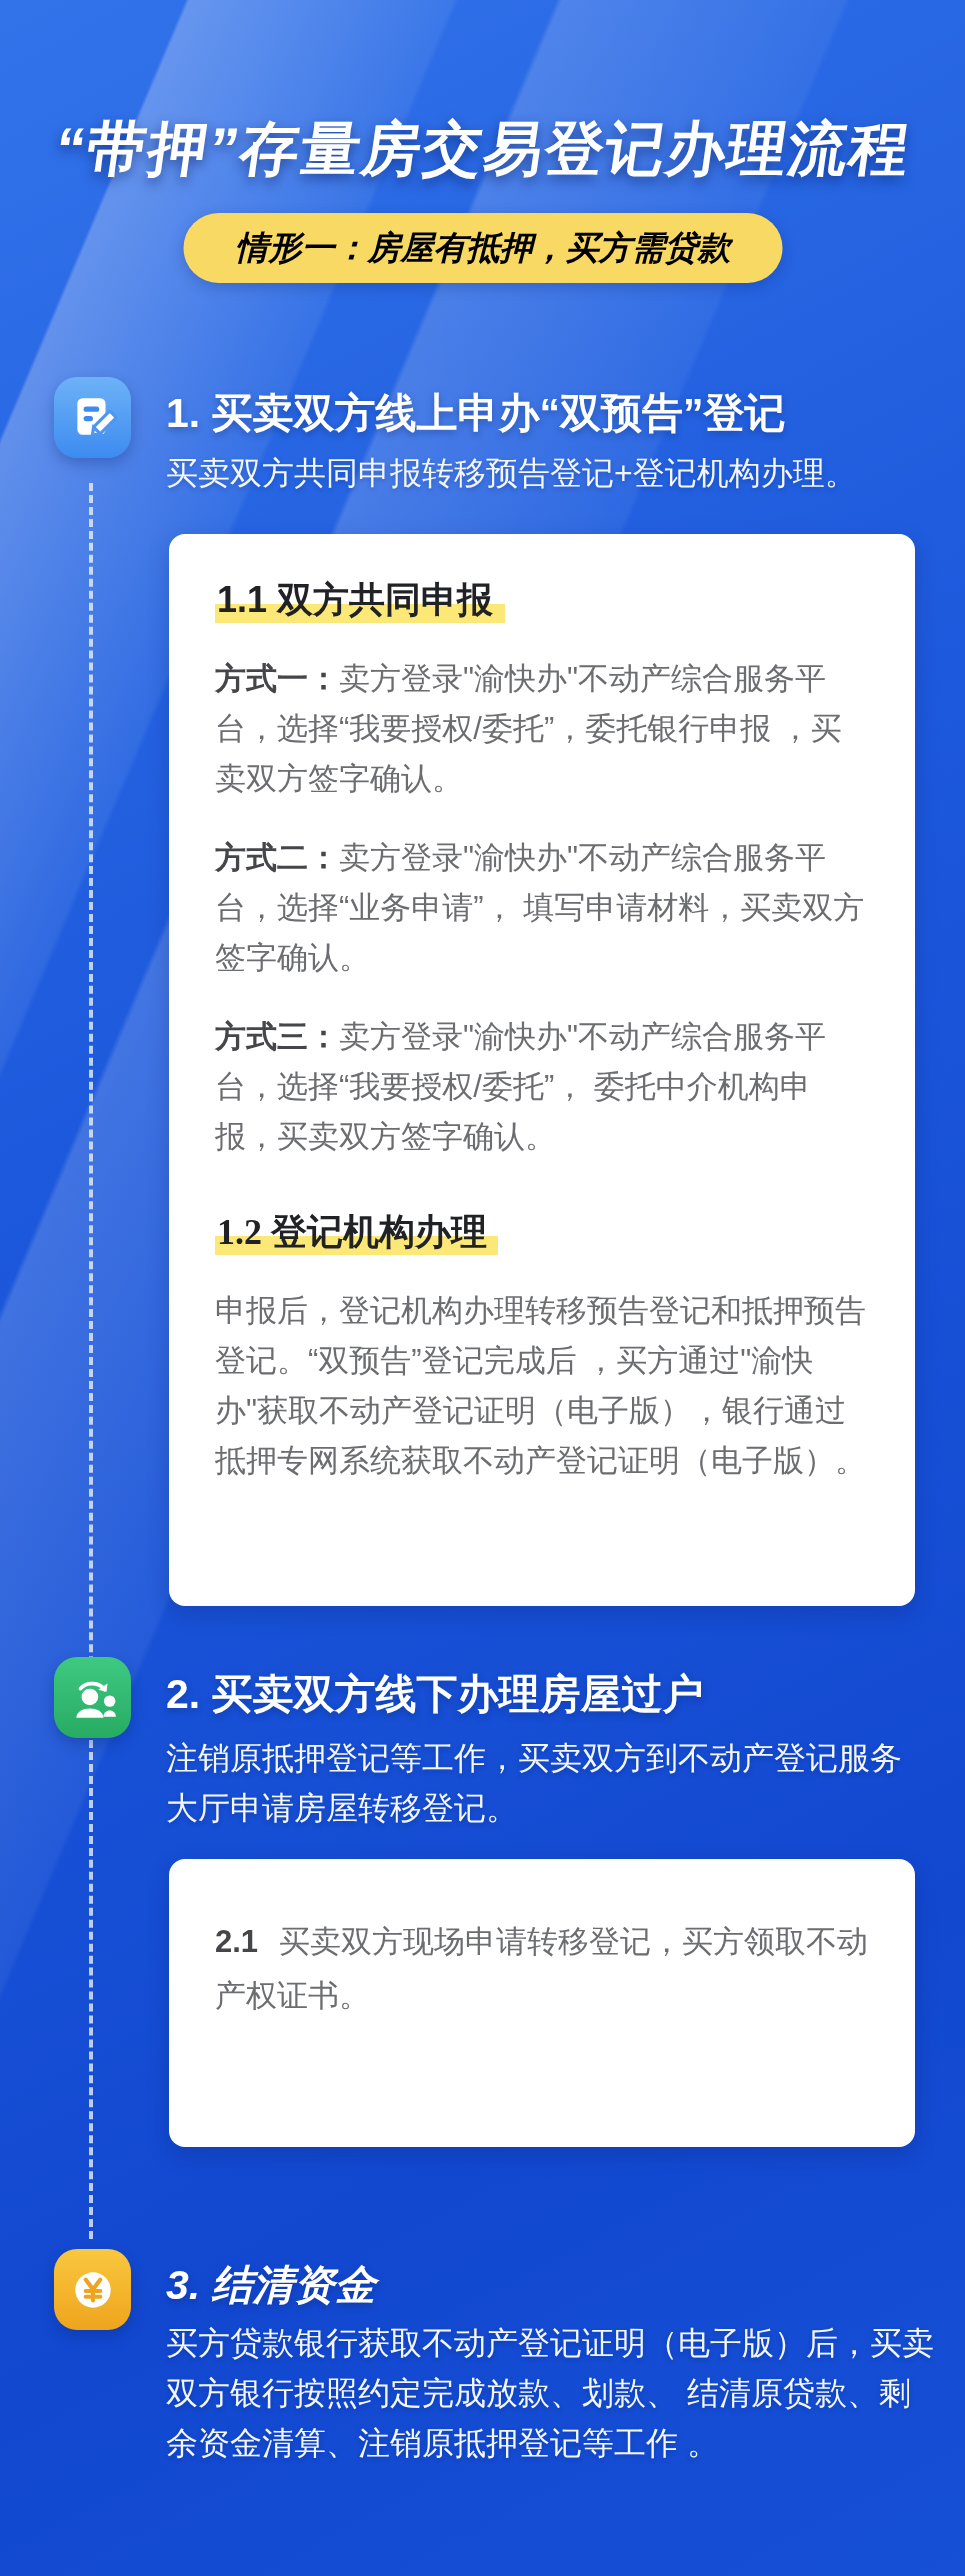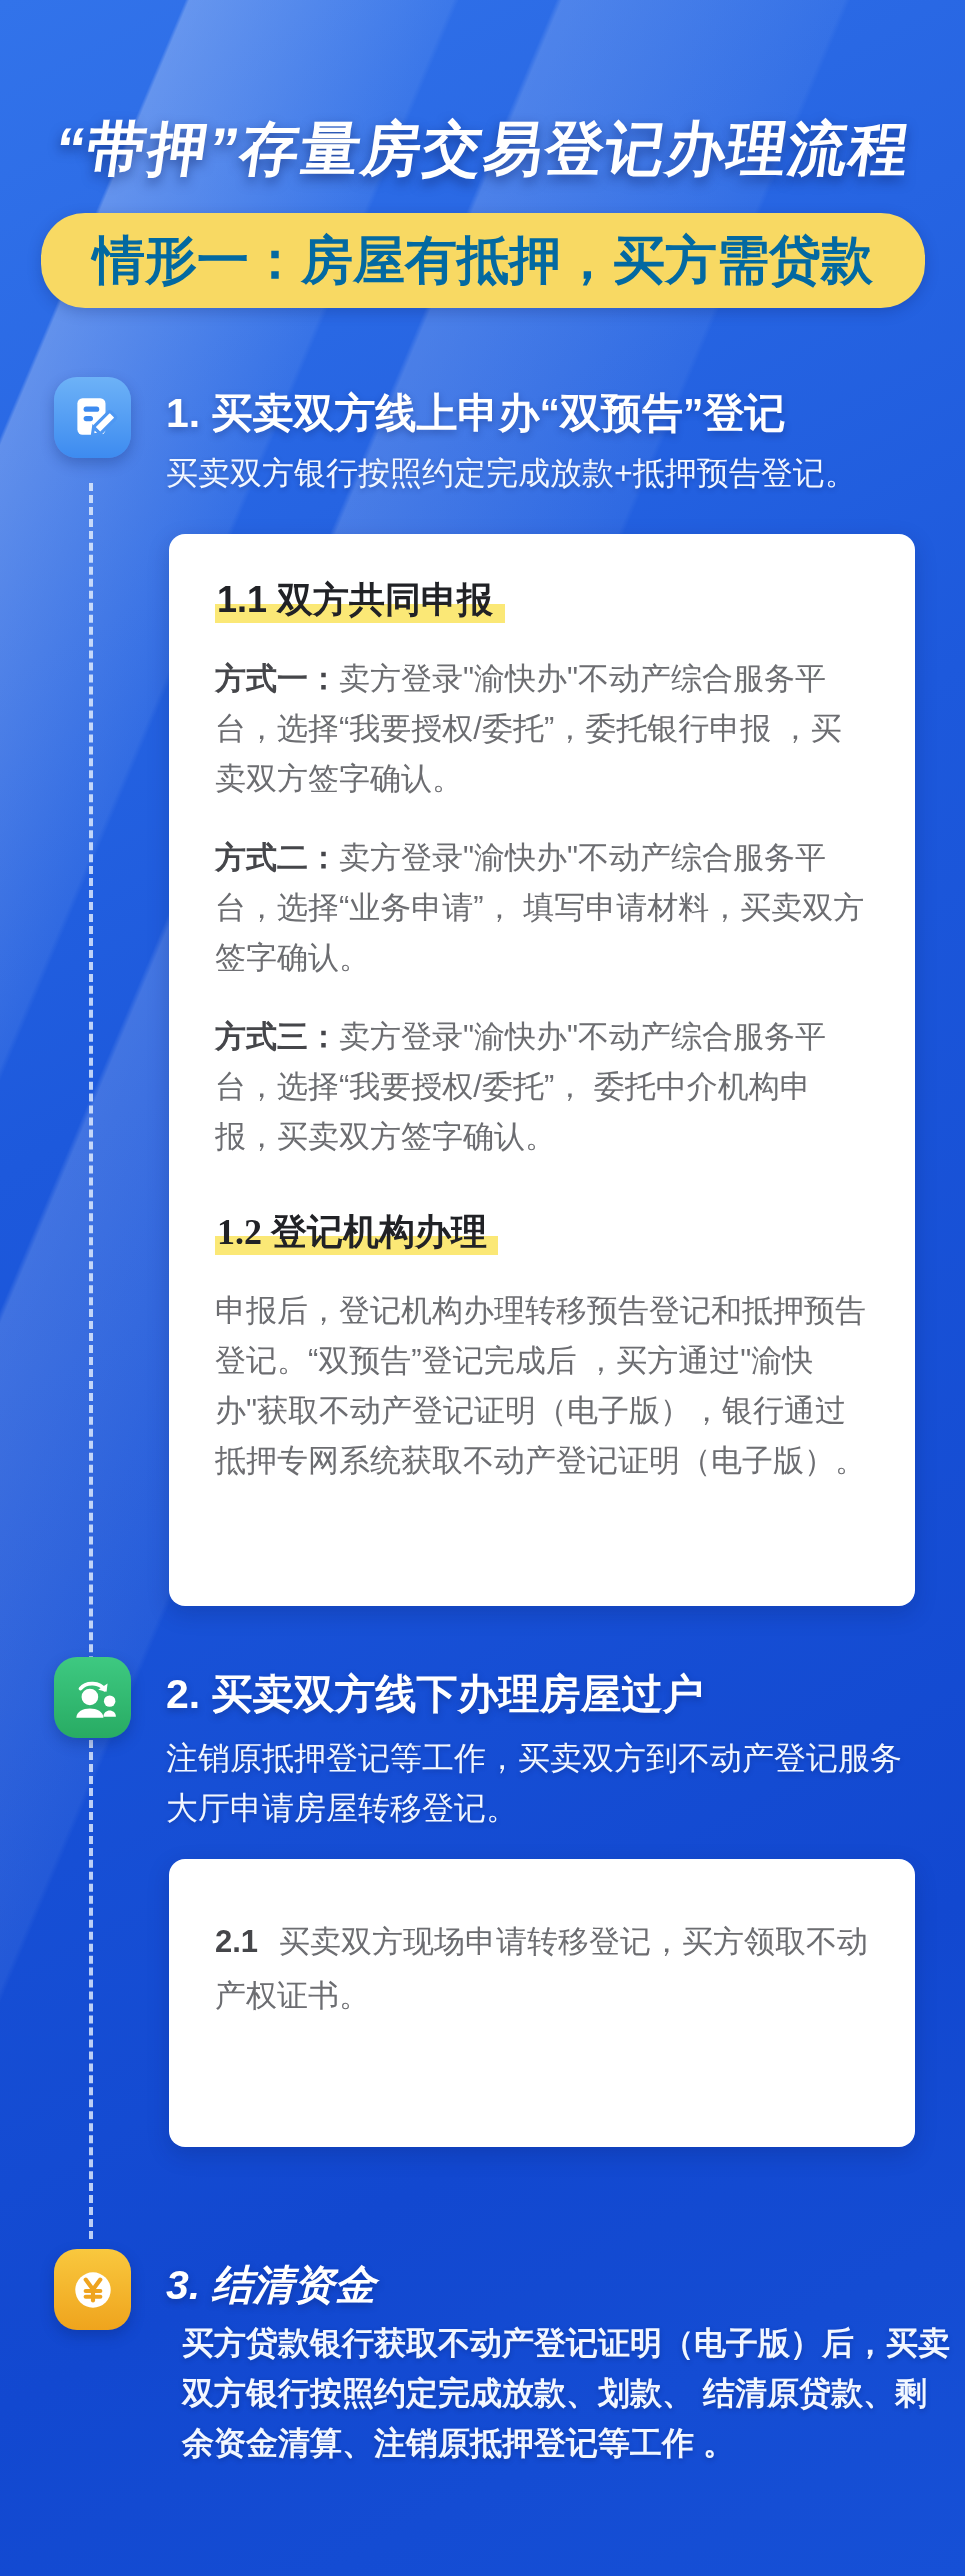--- a/index.html
+++ b/index.html
@@ -15,23 +15,24 @@
   }
   .title{
     position:absolute;top:110px;left:0;width:966px;text-align:center;
     font-size:59px;font-weight:bold;color:#ffffff;letter-spacing:1.9px;
     transform:skewX(-8deg);
     text-shadow:0 4.8px 11.6px rgba(8,28,92,.55);
     white-space:nowrap;
   }
   .badge{
     position:absolute;top:213px;left:50%;transform:translateX(-50%);
-    background:#f8d963;color:#0369a1;font-size:52px;font-weight:bold;
+    background:#f8d963;color:#000000;font-size:33px;font-weight:bold;
     padding:12.6px 52px;border-radius:44px;white-space:nowrap;
     box-shadow:0 3.9px 13.5px rgba(10,30,100,.25);
+    font-style:italic;
   }
   .connector{
     position:absolute;left:89px;top:483px;height:1756px;width:0;
     border-left:4.8px dashed rgba(235,243,255,.78);
   }
   .step-icon{
     position:absolute;width:77px;height:81px;border-radius:23px;
     display:flex;align-items:center;justify-content:center;
     box-shadow:0 5.8px 13.5px rgba(8,28,92,.28);
   }
@@ -44,21 +45,21 @@
   }
   #h1{left:166px;top:386px;text-align:center;}
   #h2{left:166px;top:1667px;}
   #h3{left:166px;top:2258px;font-style:italic;}
   .step-sub{
     position:absolute;font-size:32px;line-height:50px;color:#f2f7ff;
     text-shadow:0 1.9px 5.8px rgba(8,28,92,.3);
   }
   #sub1{left:166px;top:448px;width:782px;}
   #sub2{left:166px;top:1733px;width:753px;}
-  #sub3{left:182px;top:2318px;width:773px;font-weight:bold;}
+  #sub3{left:166px;top:2318px;width:773px;}
   .card{
     position:absolute;left:169px;width:746px;background:#ffffff;border-radius:16px;
     padding:42px 46px;box-sizing:border-box;box-shadow:0 7.7px 21px rgba(8,28,92,.22);
   }
   #card1{top:534px;height:1072px;}
   #card2{top:1859px;height:288px;}
   .card-h{font-size:36px;font-weight:bold;color:#212226;margin:0;white-space:nowrap;}
   .card-h .hl{
     background:linear-gradient(to top,#fbe876 44%,rgba(251,232,118,0) 44%);
     padding:0 11.6px 2.9px 1.9px;
@@ -87,21 +88,21 @@
       <rect x="9" y="5" width="27" height="35" rx="5" fill="#ffffff"></rect>
       <rect x="15" y="13" width="15" height="5" rx="2.5" fill="#3d8bf0"></rect>
       <rect x="15" y="22" width="9" height="5" rx="2.5" fill="#3d8bf0"></rect>
       <g transform="rotate(45 33 30)">
         <rect x="29" y="16" width="9" height="22" rx="2" fill="#ffffff" stroke="#4d97f2" stroke-width="3"></rect>
         <path d="M29 38 l4.5 6 l4.5 -6 z" fill="#ffffff" stroke="#4d97f2" stroke-width="3"></path>
       </g>
     </svg>
   </div>
   <div class="step-heading" id="h1">1. 买卖双方线上申办“双预告”登记</div>
-  <div class="step-sub" id="sub1">买卖双方银行按照约定完成放款+抵押预告登记。</div>
+  <div class="step-sub" id="sub1">买卖双方共同申报转移预告登记+登记机构办理。</div>
 
   <div class="card" id="card1">
     <h3 class="card-h"><span class="hl">1.1 双方共同申报</span></h3>
     <p class="card-p"><span class="lbl">方式一：</span><span>卖方登录"渝快办"不动产综合服务平台，选择“我要授权/委托”，委托银行申报 ，买卖双方签字确认。</span></p>
     <p class="card-p"><span class="lbl">方式二：</span><span>卖方登录"渝快办"不动产综合服务平台，选择“业务申请”， 填写申请材料，买卖双方签字确认。</span></p>
     <p class="card-p"><span class="lbl">方式三：</span><span>卖方登录"渝快办"不动产综合服务平台，选择“我要授权/委托”， 委托中介机构申报，买卖双方签字确认。</span></p>
     <h3 class="card-h second"><span class="hl">1.2 登记机构办理</span></h3>
     <p class="card-p">申报后，登记机构办理转移预告登记和抵押预告登记。“双预告”登记完成后 ，买方通过"渝快办"获取不动产登记证明（电子版），银行通过抵押专网系统获取不动产登记证明（电子版）。</p>
   </div>
 

